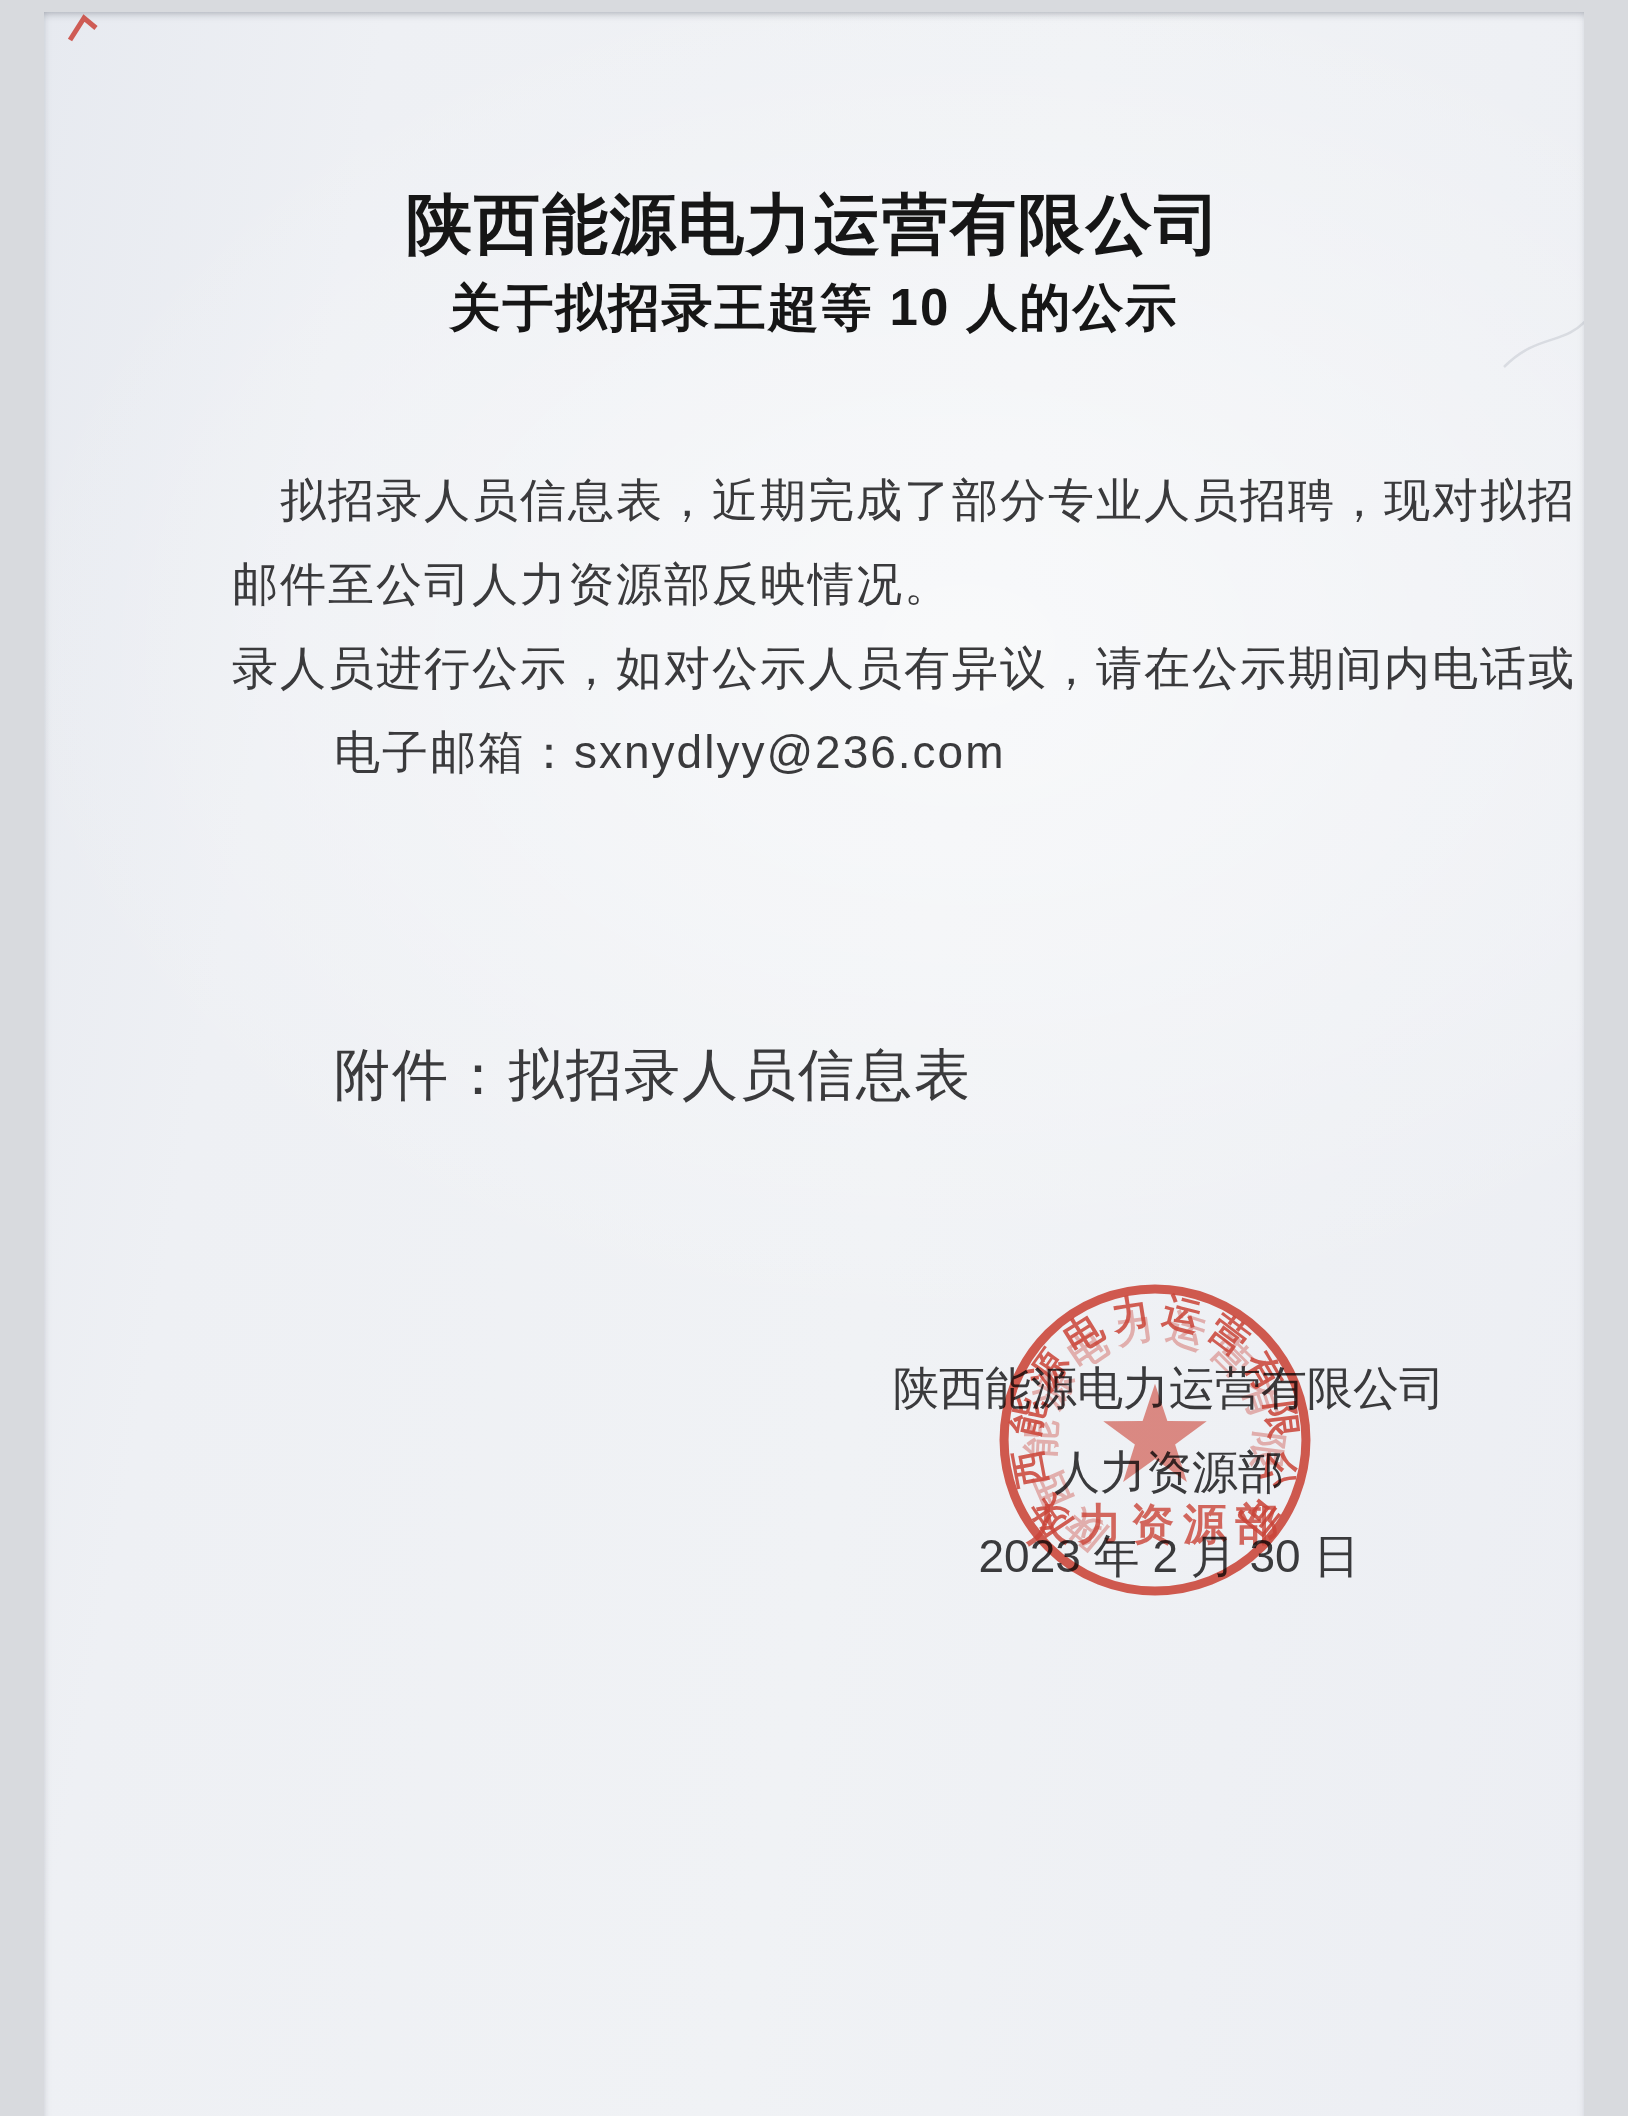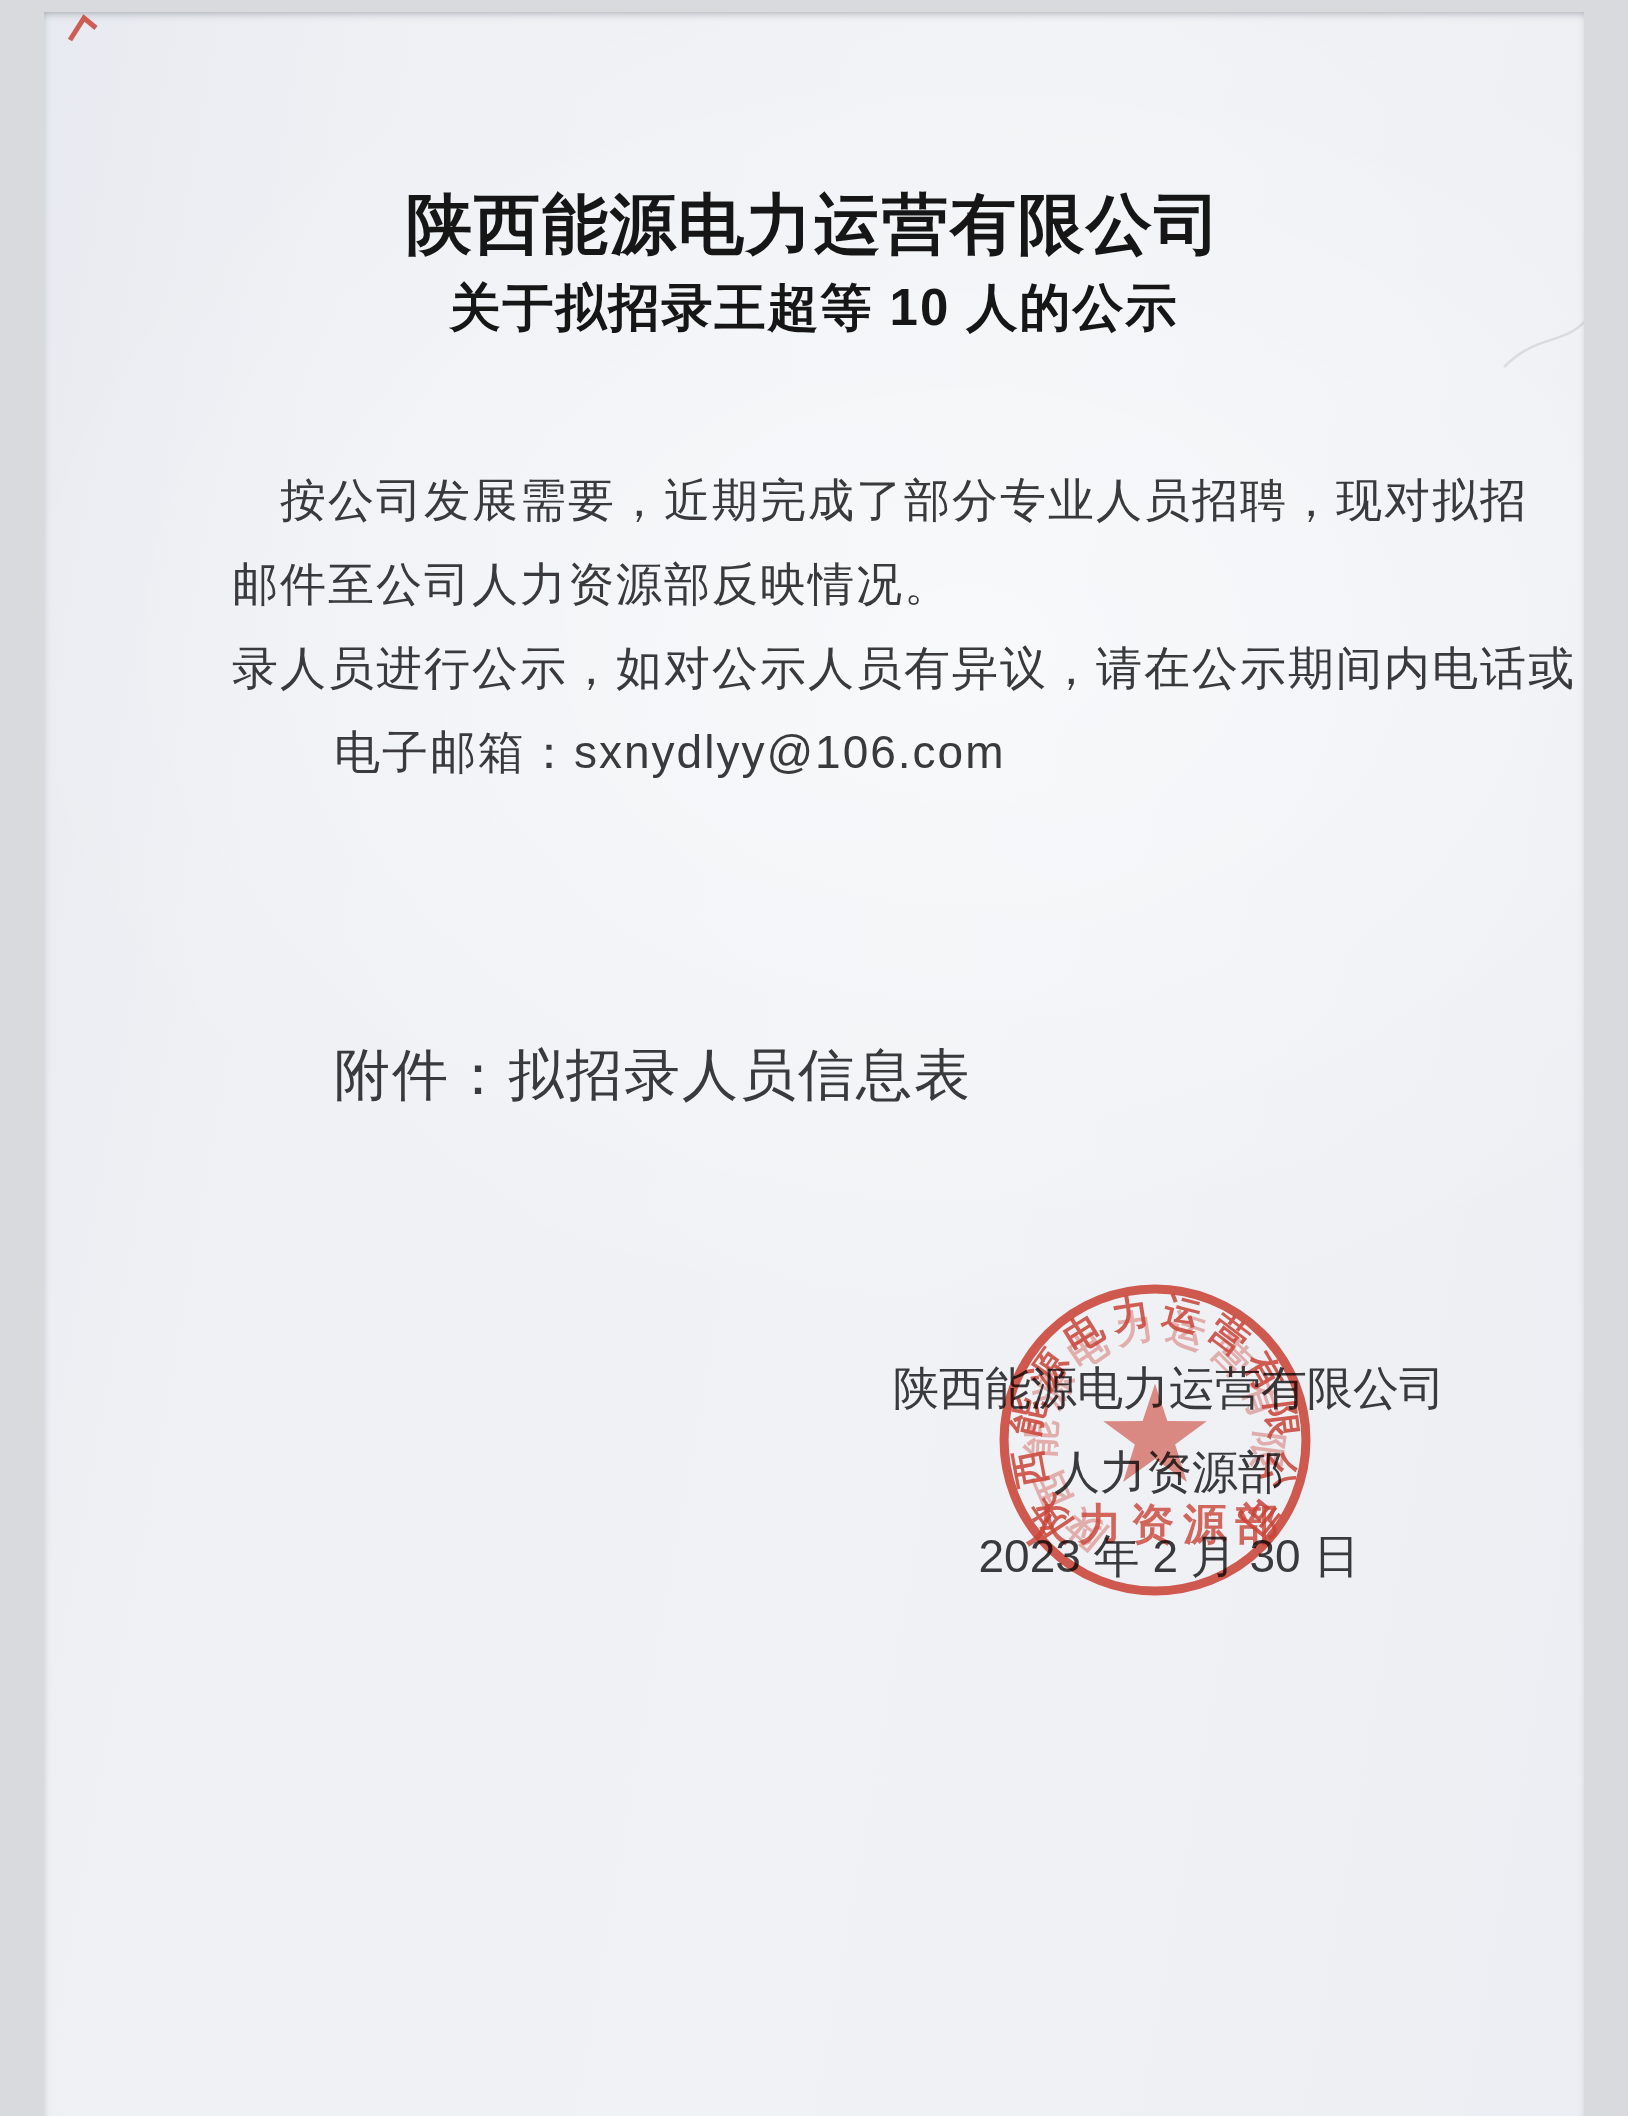--- a/index.html
+++ b/index.html
@@ -81,24 +81,24 @@
     <path d="M4,26 L18,4 L30,14" fill="none" stroke="#c8382e" stroke-width="5" opacity="0.8"></path>
   </svg>
   <svg class="artifact-squiggle" viewBox="0 0 180 120">
     <path d="M20,95 C55,60 80,75 105,45 C125,22 150,30 170,12" fill="none" stroke="#9aa0ab" stroke-width="2.5" opacity="0.55"></path>
   </svg>
 
   <h1 class="title l1">陕西能源电力运营有限公司</h1>
   <h1 class="title l2">关于拟招录王超等 10 人的公示</h1>
 
   <div class="body-block">
-    <div class="line indent">按公司发展需要，近期完成了部分专业人员招聘，现对拟招</div>
+    <div class="line indent">拟招录人员信息表，近期完成了部分专业人员招聘，现对拟招</div>
     <div class="line">邮件至公司人力资源部反映情况。</div>
     <div class="line">录人员进行公示，如对公示人员有异议，请在公示期间内电话或</div>
-    <div class="line info">电子邮箱：sxnydlyy@106.com</div>
+    <div class="line info">电子邮箱：sxnydlyy@236.com</div>
   </div>
 
   <div class="attachment">附件：拟招录人员信息表</div>
 
   <div class="signature">
     <div class="sig-line">陕西能源电力运营有限公司</div>
     <div class="sig-line">人力资源部</div>
     <div class="sig-line">2023 年 2 月 30 日</div>
   </div>
 

